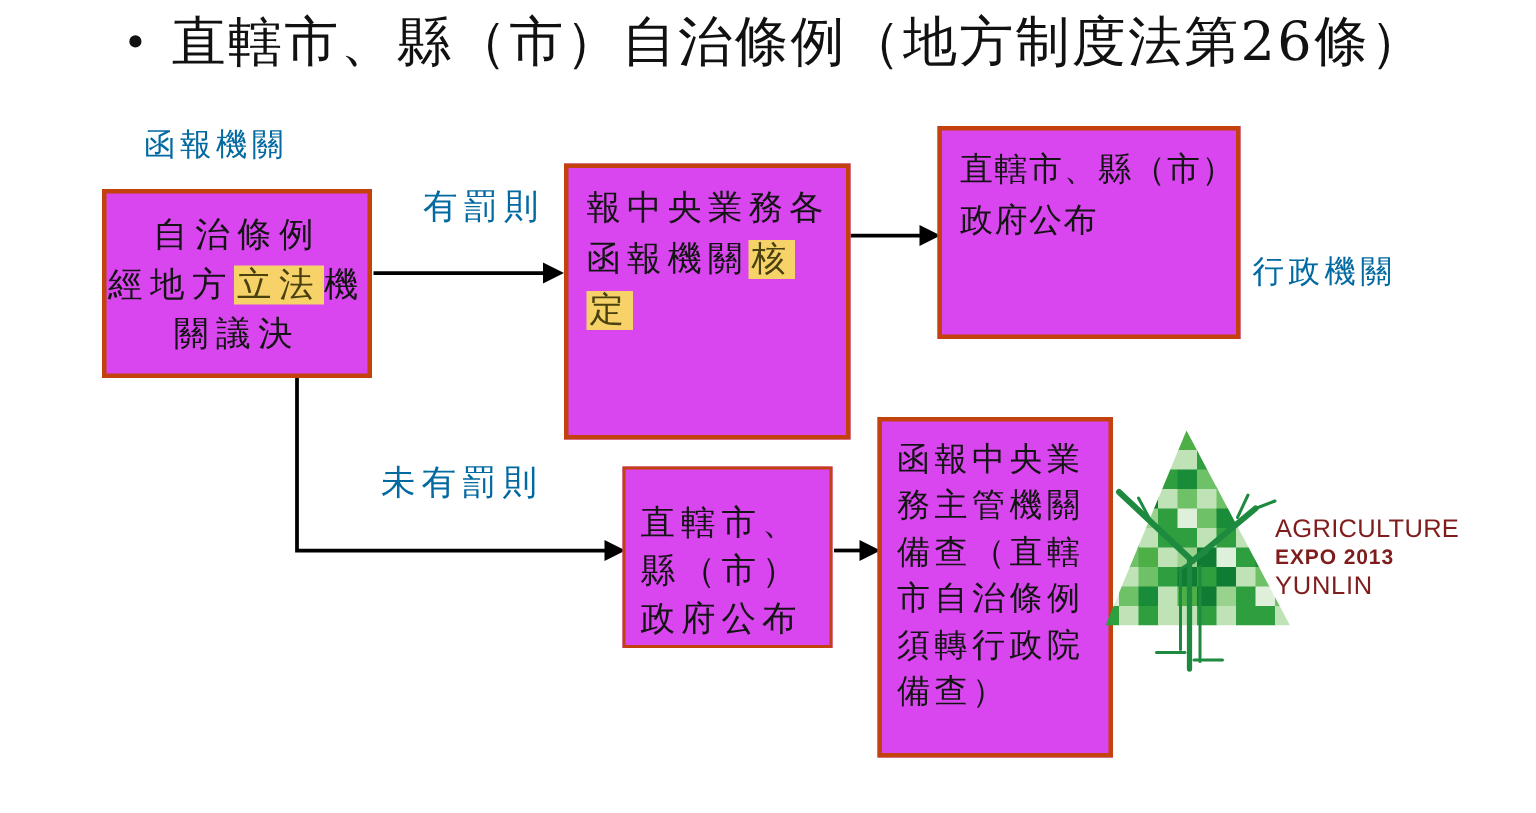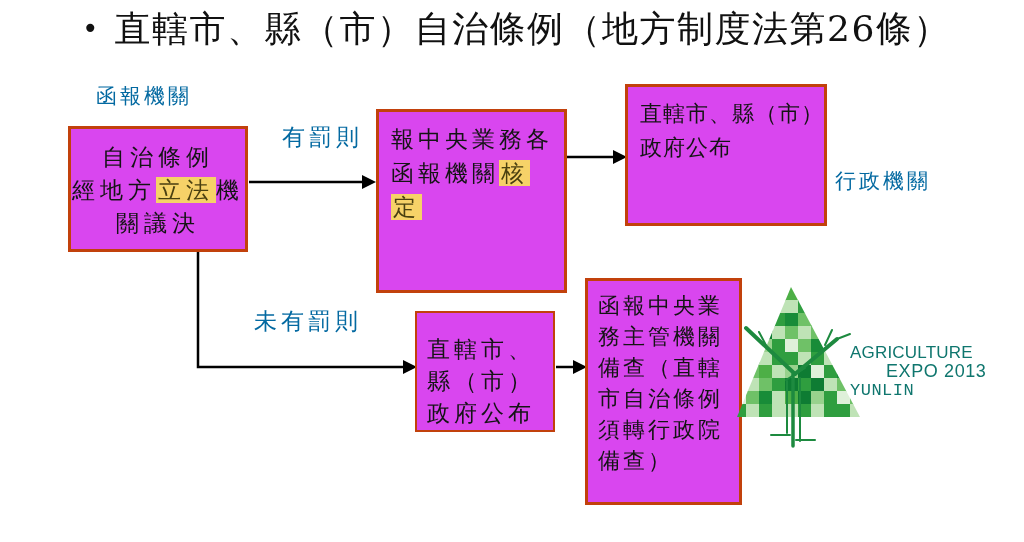--- a/index.html
+++ b/index.html
@@ -33,22 +33,22 @@
   .lbl-reporting { left:96px;  top:82px;  font-size:21px; letter-spacing:3px; }
   .lbl-penalty   { left:262px; top:122px; font-size:23px; letter-spacing:4px;margin-left:20px; }
   .lbl-nopenalty { left:254px; top:306px; font-size:23px; letter-spacing:4px; }
   .lbl-executive { left:835px; top:138px; font-size:21px; letter-spacing:3px;margin-top:29px; }
 
   
   .logo { position:absolute; left:733px; top:283px; width:285px; height:185px; z-index:2; }
   .logo-mark { position:absolute; left:0; top:0; }
   .logo-text { position:absolute; left:117px; top:60px; font-family:"Liberation Sans","DejaVu Sans",sans-serif; color:#262626; }
   .logo-text .l1 { font-size:17px; line-height:19px; letter-spacing:0.2px; }
-  .logo-text .l2 { font-size:18px; line-height:19px; font-weight:normal; letter-spacing:0.6px;margin-left:36px; }
-  .logo-text .l3 { font-size:17px; line-height:19px; letter-spacing:0.5px;font-family:Liberation Mono, monospace; }
+  .logo-text .l2 { font-size:14px; line-height:19px; font-weight:bold; letter-spacing:0.6px; }
+  .logo-text .l3 { font-size:17px; line-height:19px; letter-spacing:0.5px; }
 </style>
 </head>
 <body>
 
 <div class="slide">
 
   <div class="title-row">
     <span class="bullet">•</span>
     <span class="title-text">直轄市、縣（市）自治條例（地方制度法第26條）</span>
   </div>
@@ -221,20 +221,20 @@
         <line x1="104" y1="56" x2="117" y2="51" stroke-width="2"></line>
         <line x1="92" y1="62" x2="99" y2="47" stroke-width="2"></line>
         <line x1="53" y1="97" x2="72" y2="85" stroke-width="2"></line>
         <line x1="60" y1="91" x2="60" y2="163" stroke-width="3.5"></line>
         <line x1="67" y1="95" x2="67" y2="158" stroke-width="2"></line>
         <line x1="54" y1="98" x2="54" y2="150" stroke-width="2"></line>
         <line x1="38" y1="152" x2="57" y2="152" stroke-width="2"></line>
         <line x1="63" y1="157" x2="82" y2="157" stroke-width="2"></line>
       </g>
     </svg>
-    <div class="logo-text" style="color: #0f766e;">
+    <div class="logo-text" style="color: #7f1d1d;">
       <div class="l1">AGRICULTURE</div>
       <div class="l2">EXPO 2013</div>
       <div class="l3">YUNLIN</div>
     </div>
   </div>
 
 </div>
 
 </body></html>

